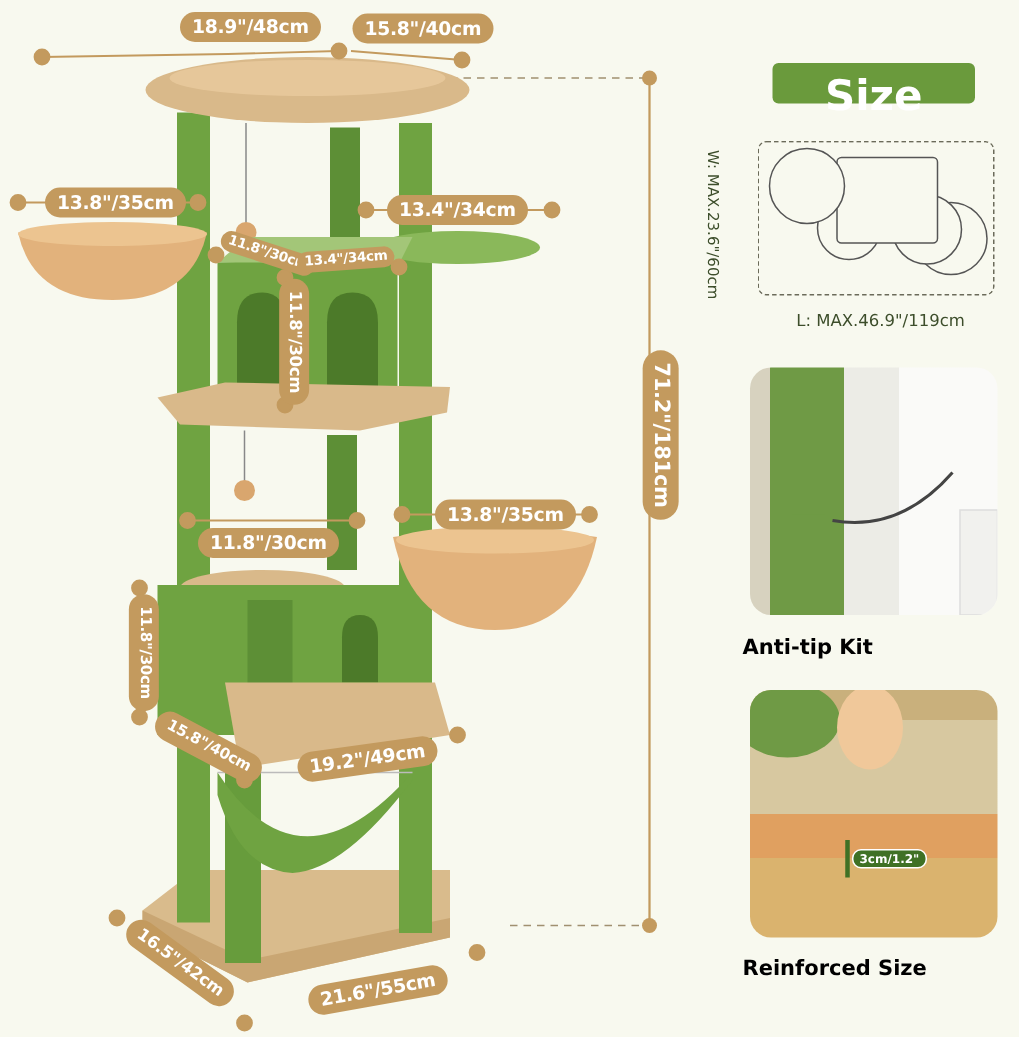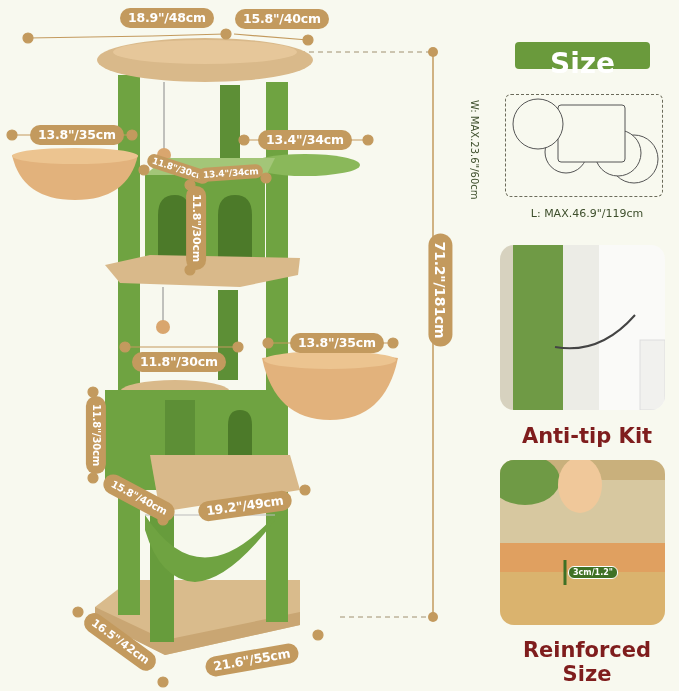--- a/index.html
+++ b/index.html
@@ -51,22 +51,22 @@
       position: absolute; left: 500px; border-radius: 14px; overflow: hidden;
       width: 165px;
     }
     .photo.antitip { top: 245px; height: 165px;
       background: linear-gradient(90deg, #d7d2bf 0 8%, #6f9a45 8% 38%, #ecece6 38% 60%, #fafaf8 60% 100%);
     }
     .photo.base { top: 460px; height: 165px;
       background: linear-gradient(180deg, #c9b07c 0 12%, #d7c8a0 12% 50%, #e0a060 50% 68%, #dab36e 68% 100%);
     }
     .caption {
-      position: absolute; left: 495px; width: 184px; text-align: center;
-      font-weight: bold; font-size: 21px; color: #7f1d1d;
+      position: absolute; left: 495px; width: 184px; 
+      font-weight: bold; font-size: 14px; color: #000000;
     }
     .caption.c1 { top: 424px; }
     .caption.c2 { top: 638px; }
     .thick-tag {
       position: absolute; left: 568px; top: 566px;
       background: #3f7125; color: #fff; font-size: 8px; font-weight: bold;
       padding: 1px 4px; border-radius: 6px; border: 1px solid #fff;
     }
   </style>
 </head>

